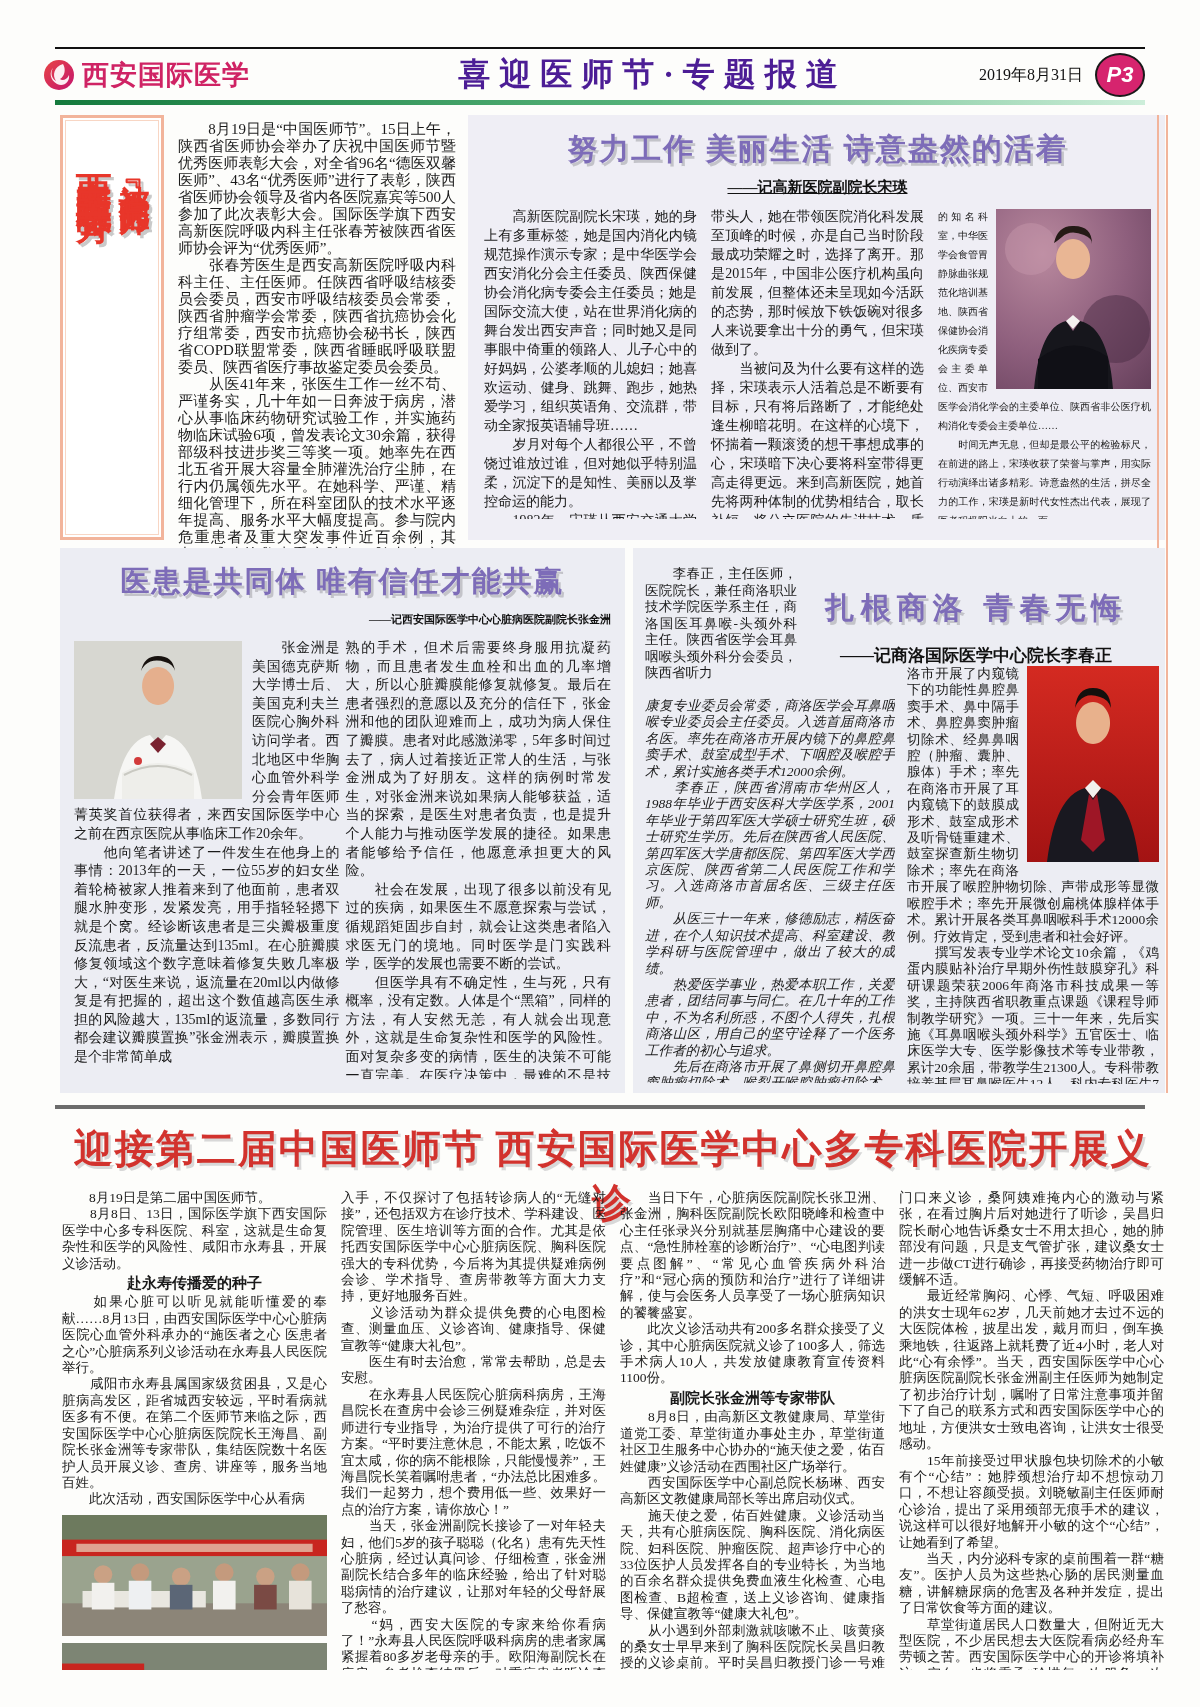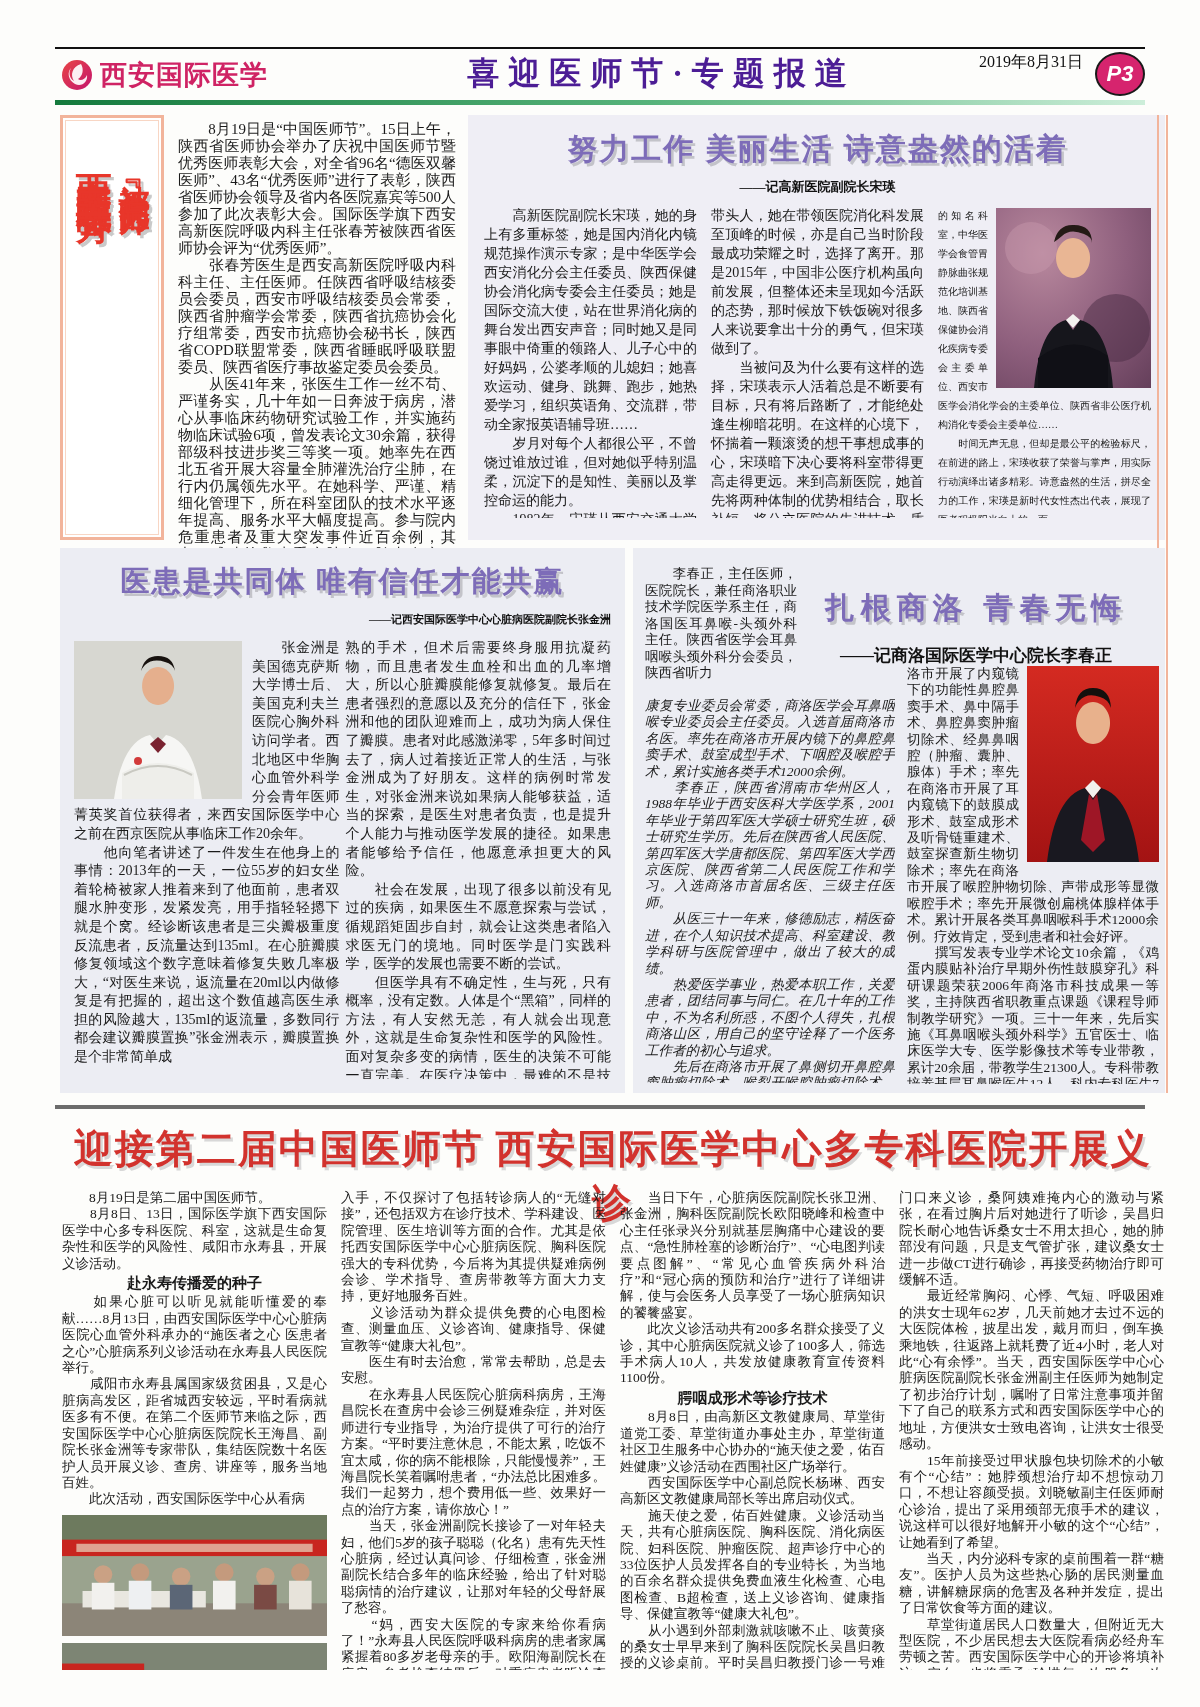--- a/index.html
+++ b/index.html
@@ -1,40 +1,40 @@
 <!DOCTYPE html>
 <html><head>
 <meta charset="utf-8">
 <style>
   html,body{margin:0;padding:0;}
   body{width:1200px;height:1707px;background:#fdfdfb;font-family:"Liberation Serif","DejaVu Serif",serif;color:#1a1a1a;overflow:hidden;}
   .page{position:relative;width:1200px;height:1707px;}
   
   .top-rule{position:absolute;left:55px;right:55px;top:47px;height:2px;background:#111;}
-  .header{position:absolute;left:60px;right:55px;top:52px;height:46px;display:flex;}
+  .header{position:absolute;left:42px;right:55px;top:52px;height:46px;display:flex;align-items:center;}
   .masthead{display:flex;align-items:center;gap:6px;width:330px;}
   .masthead-text{font-family:"Liberation Sans",sans-serif;font-weight:bold;font-size:27px;color:#cf2364;letter-spacing:1px;}
   .sec-title{flex:1;text-align:center;font-weight:bold;font-size:32px;color:#4c1d95;letter-spacing:9px;}
   .date-box{width:150px;text-align:right;font-size:16px;color:#111;}
   .pno{margin-left:12px;width:46px;height:40px;border-radius:50%;background:#d6246e;border:2px solid #1a1a1a;color:#fff;font-family:"Liberation Sans",sans-serif;font-weight:bold;font-size:22px;display:flex;align-items:center;justify-content:center;font-style:italic;}
   .green-rule{position:absolute;left:55px;right:55px;top:100px;height:5px;background:linear-gradient(90deg,#157a3d,#57b37b 55%,#cdeeda);}
   
   .hl-purple{font-family:"Liberation Sans","DejaVu Sans",sans-serif;font-weight:bold;color:#7d6cb8;text-align:center;text-shadow:2.5px 2.5px 0 #c3c3c9;letter-spacing:2px;}
   .byline{font-weight:bold;text-align:center;color:#111;}
   .para{white-space:pre-line;text-align:justify;}
   .photo-svg{display:block;}
   
   .s1{position:absolute;left:60px;top:115px;width:1105px;height:425px;display:flex;}
   .vert-box{width:104px;height:100%;border:3px solid #f2b49b;box-shadow:inset 0 0 0 2px #fff,inset 0 0 0 3px #f8d6c4;background:#fff;display:flex;justify-content:center;gap:4px;box-sizing:border-box;padding-top:28px;}
   .vcol{writing-mode:vertical-rl;font-weight:bold;color:#e8362a;text-shadow:3px 3px 0 #c9c9c9;font-size:36px;line-height:1.1;letter-spacing:4px;}
   .vcol.sub{font-size:31px;padding-top:14px;letter-spacing:3px;}
   .lead-art{width:304px;padding:6px 12px 0 14px;font-size:15px;line-height:17px;box-sizing:border-box;}
   .sy-panel{flex:1;background:#efeef5;padding:6px 14px 0 16px;box-sizing:border-box;}
   .sy-title{font-size:30px;margin-top:8px;}
-  .sy-byline{font-size:13px;margin:8px 0 10px;}
+  .sy-byline{font-size:15px;margin:8px 0 10px;text-decoration:underline;}
   .sy-cols{display:flex;gap:14px;height:312px;overflow:hidden;}
   .sy-col{flex:1;font-size:14px;line-height:19px;}
   .sy-photo{float:right;width:155px;height:180px;margin:2px 0 6px 8px;}
   
   .s2{position:absolute;left:60px;top:548px;width:1105px;height:545px;display:flex;gap:8px;}
   .panel{background:#ecedf3;box-sizing:border-box;position:relative;}
   .zz-panel{width:565px;padding:14px 14px 0;}
   .zz-title{font-size:29px;}
   .zz-byline{font-size:11px;margin:10px 0 12px;text-align:right;}
   .zz-cols{display:flex;gap:6px;height:440px;overflow:hidden;}
@@ -232,21 +232,21 @@
     </div>
     <div class="yz-col para">入手，不仅探讨了包括转诊病人的“无缝对接”，还包括双方在诊疗技术、学科建设、医院管理、医生培训等方面的合作。尤其是依托西安国际医学中心心脏病医院、胸科医院强大的专科优势，今后将为其提供疑难病例会诊、学术指导、查房带教等方面大力支持，更好地服务百姓。
 　　义诊活动为群众提供免费的心电图检查、测量血压、义诊咨询、健康指导、保健宣教等“健康大礼包”。
 　　医生有时去治愈，常常去帮助，总是去安慰。
 　　在永寿县人民医院心脏病科病房，王海昌院长在查房中会诊三例疑难杂症，并对医师进行专业指导，为治疗提供了可行的治疗方案。“平时要注意休息，不能太累，吃饭不宜太咸，你的病不能根除，只能慢慢养”，王海昌院长笑着嘱咐患者，“办法总比困难多。我们一起努力，想个费用低一些、效果好一点的治疗方案，请你放心！”
 　　当天，张金洲副院长接诊了一对年轻夫妇，他们5岁的孩子聪聪（化名）患有先天性心脏病，经过认真问诊、仔细检查，张金洲副院长结合多年的临床经验，给出了针对聪聪病情的治疗建议，让那对年轻的父母舒展了愁容。
 　　“妈，西安大医院的专家来给你看病了！”永寿县人民医院呼吸科病房的患者家属紧握着80多岁老母亲的手。欧阳海副院长在病房，参考检查结果后，对重症患者听诊查体、对比之后的病情走向，再进行下一步治疗。</div>
     <div class="yz-col">
       <div class="para">　　当日下午，心脏病医院副院长张卫洲、张金洲，胸科医院副院长欧阳晓峰和检查中心主任张录兴分别就基层胸痛中心建设的要点、“急性肺栓塞的诊断治疗”、“心电图判读要点图解”、“常见心血管疾病外科治疗”和“冠心病的预防和治疗”进行了详细讲解，使与会医务人员享受了一场心脏病知识的饕餮盛宴。
 　　此次义诊活动共有200多名群众接受了义诊，其中心脏病医院就义诊了100多人，筛选手术病人10人，共发放健康教育宣传资料1100份。</div>
-      <div class="subhead">腭咽成形术等诊疗技术</div>
+      <div class="subhead">副院长张金洲等专家带队</div>
       <div class="para">　　8月8日，由高新区文教健康局、草堂街道党工委、草堂街道办事处主办，草堂街道社区卫生服务中心协办的“施天使之爱，佑百姓健康”义诊活动在西围社区广场举行。
 　　西安国际医学中心副总院长杨琳、西安高新区文教健康局部长等出席启动仪式。
 　　施天使之爱，佑百姓健康。义诊活动当天，共有心脏病医院、胸科医院、消化病医院、妇科医院、肿瘤医院、超声诊疗中心的33位医护人员发挥各自的专业特长，为当地的百余名群众提供免费血液生化检查、心电图检查、B超检查，送上义诊咨询、健康指导、保健宣教等“健康大礼包”。
 　　从小遇到外部刺激就咳嗽不止、咳黄痰的桑女士早早来到了胸科医院院长吴昌归教授的义诊桌前。平时吴昌归教授门诊一号难求，如今吴昌归院长居然到家</div>
     </div>
     <div class="yz-col para">门口来义诊，桑阿姨难掩内心的激动与紧张，在看过胸片后对她进行了听诊，吴昌归院长耐心地告诉桑女士不用太担心，她的肺部没有问题，只是支气管扩张，建议桑女士进一步做CT进行确诊，再接受药物治疗即可缓解不适。
 　　最近经常胸闷、心悸、气短、呼吸困难的洪女士现年62岁，几天前她才去过不远的大医院体检，披星出发，戴月而归，倒车换乘地铁，往返路上就耗费了近4小时，老人对此“心有余悸”。当天，西安国际医学中心心脏病医院副院长张金洲副主任医师为她制定了初步治疗计划，嘱咐了日常注意事项并留下了自己的联系方式和西安国际医学中心的地址，方便洪女士致电咨询，让洪女士很受感动。
 　　15年前接受过甲状腺包块切除术的小敏有个“心结”：她脖颈想治疗却不想惊动刀口，不想让容颜受损。刘晓敏副主任医师耐心诊治，提出了采用颈部无痕手术的建议，说这样可以很好地解开小敏的这个“心结”，让她看到了希望。
 　　当天，内分泌科专家的桌前围着一群“糖友”。医护人员为这些热心肠的居民测量血糖，讲解糖尿病的危害及各种并发症，提出了日常饮食等方面的建议。
 　　草堂街道居民人口数量大，但附近无大型医院，不少居民想去大医院看病必经舟车劳顿之苦。西安国际医学中心的开诊将填补这一空白，也将秉承“珍惜每一次服务 一次做好”的理念，为三秦百姓提供更好、更便捷的就医体验。</div>

